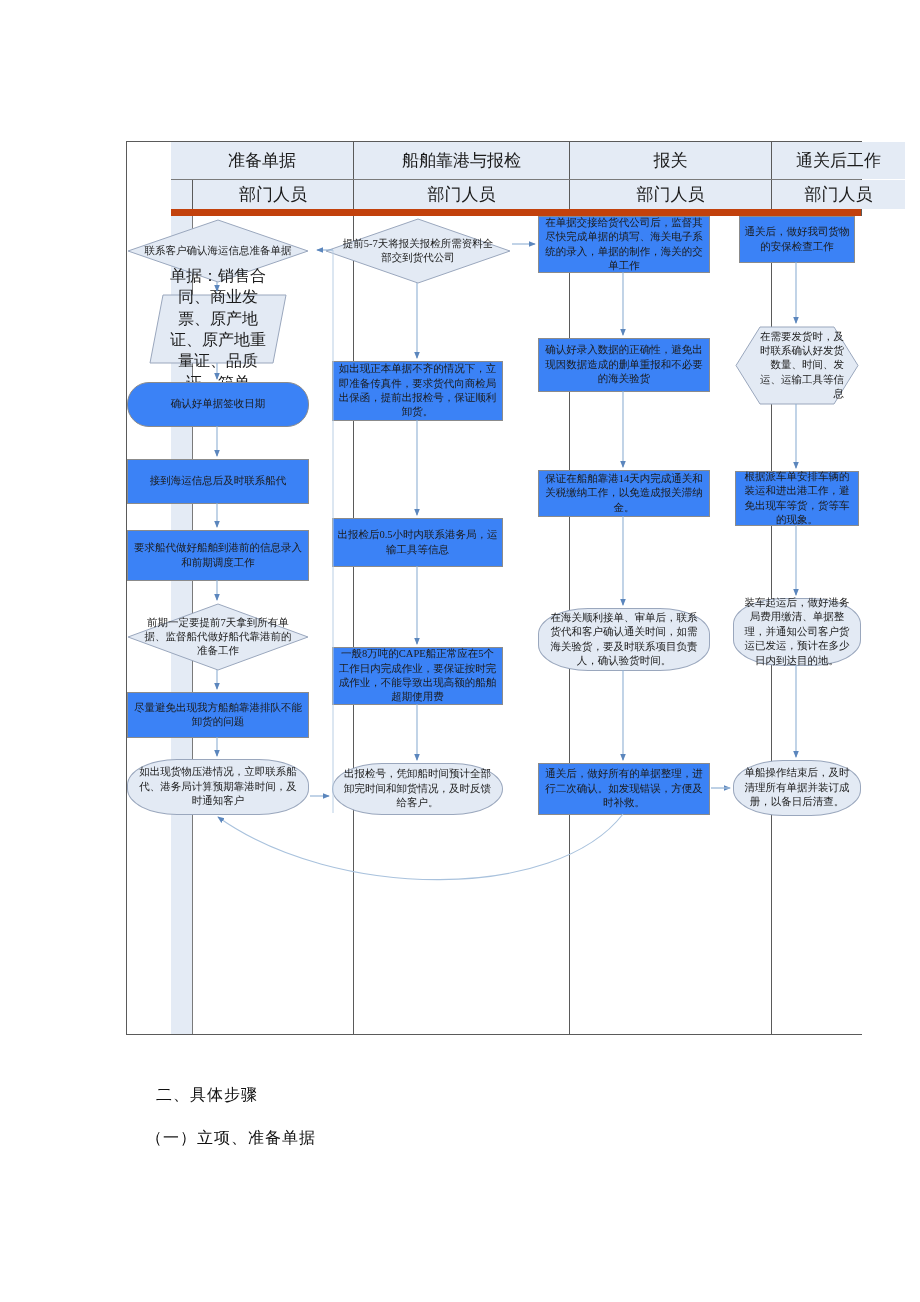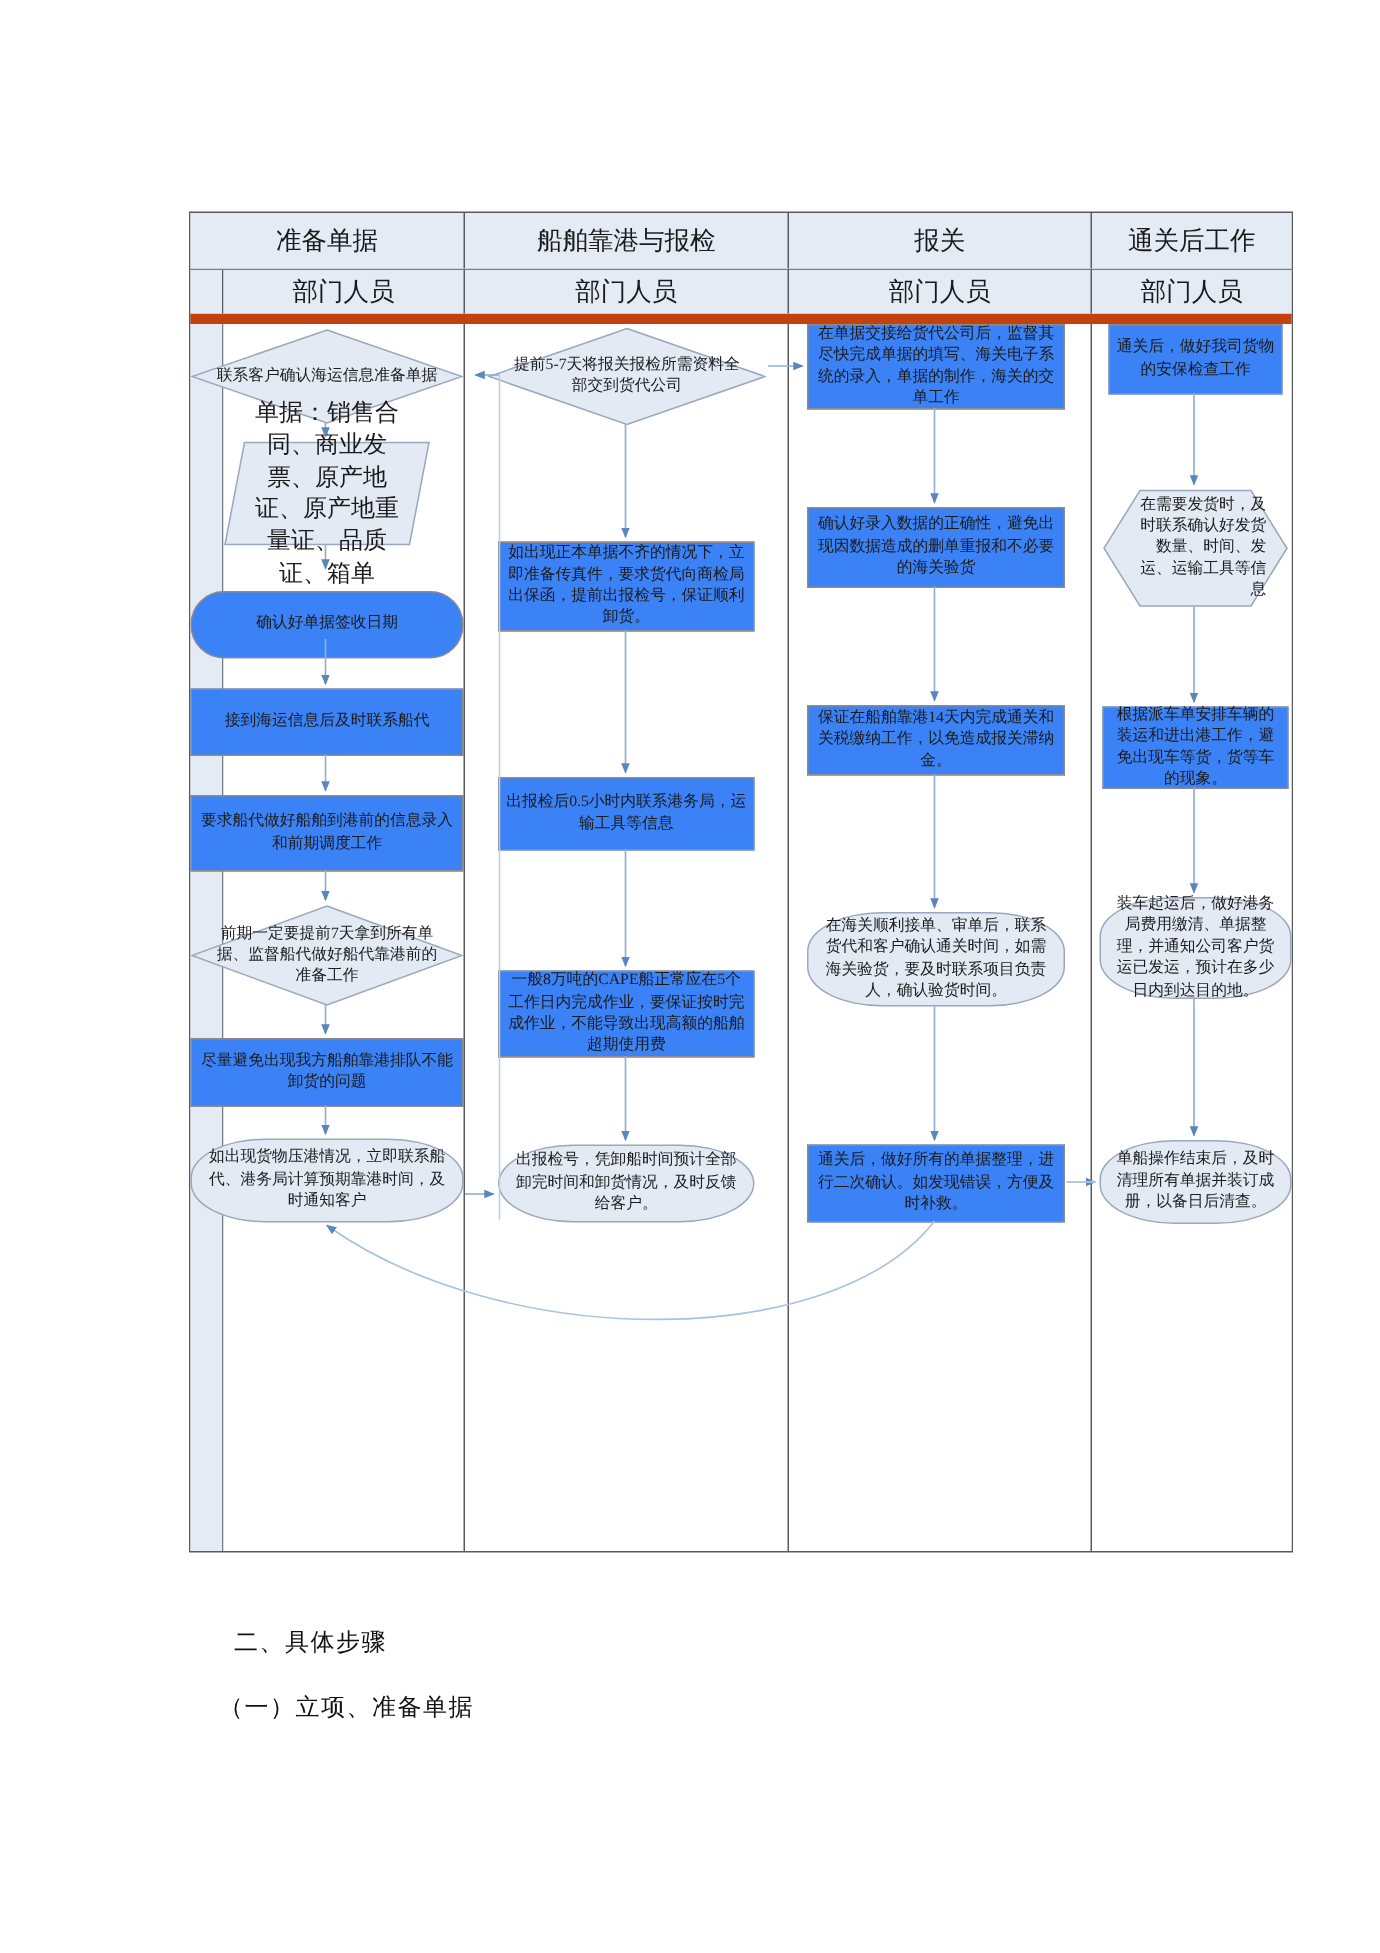--- a/index.html
+++ b/index.html
@@ -11,21 +11,21 @@
   
   #watermark{
     position:absolute;left:0;top:590px;width:920px;height:90px;
     text-align:center;font-size:62px;letter-spacing:6px;
     color:#efe4d6;font-family:"Liberation Sans",sans-serif;
     pointer-events:none;user-select:none;white-space:nowrap;z-index:0;
   }
   
   #flow{
     position:absolute;left:126px;top:141px;width:736px;height:894px;
-    border:1px solid #5a5a5a;box-sizing:border-box;z-index:2;
+    border:1px solid #5a5a5a;box-sizing:border-box;z-index:2;padding-left:44px;
   }
   .hdr-row{display:flex;height:38px;border-bottom:1px solid #7a7a7a;box-sizing:border-box;}
   .sub-row{display:flex;height:36px;border-bottom:7px solid #c2410c;box-sizing:border-box;}
   .hdr-cell,.sub-cell{
     display:flex;align-items:center;justify-content:center;
     background:#e4ebf5;border-right:1px solid #5a5a5a;box-sizing:border-box;
     font-size:17px;color:#1a1a1a;
   }
   .hdr-cell:last-child,.sub-cell:last-child{border-right:none;}
   .sub-cell.narrow{background:#e4ebf5;}
@@ -121,21 +121,21 @@
     <div class="txt">联系客户确认海运信息准备单据</div>
   </div>
 
   <div class="para" style="left:22px;top:152px;width:138px;height:70px;">
     <svg width="138" height="70">
         <polygon points="14,1 137,1 124,69 1,69" fill="#e3eaf4" stroke="#9aa7bd" stroke-width="1"></polygon>
       </svg>
     <div class="txt">单据：销售合同、商业发票、原产地证、原产地重量证、品质证、箱单</div>
   </div>
 
-  <div class="shape rect" style="left:0px;top:252px;width:182px;height:45px;border-radius:22px;">
+  <div class="shape rect" style="left:0px;top:240px;width:182px;height:45px;border-radius:22px;">
     <span>确认好单据签收日期</span>
   </div>
 
   <div class="shape rect" style="left:0px;top:317px;width:182px;height:45px;">
     <span>接到海运信息后及时联系船代</span>
   </div>
 
   <div class="shape rect" style="left:0px;top:388px;width:182px;height:51px;">
     <span>要求船代做好船舶到港前的信息录入和前期调度工作</span>
   </div>

